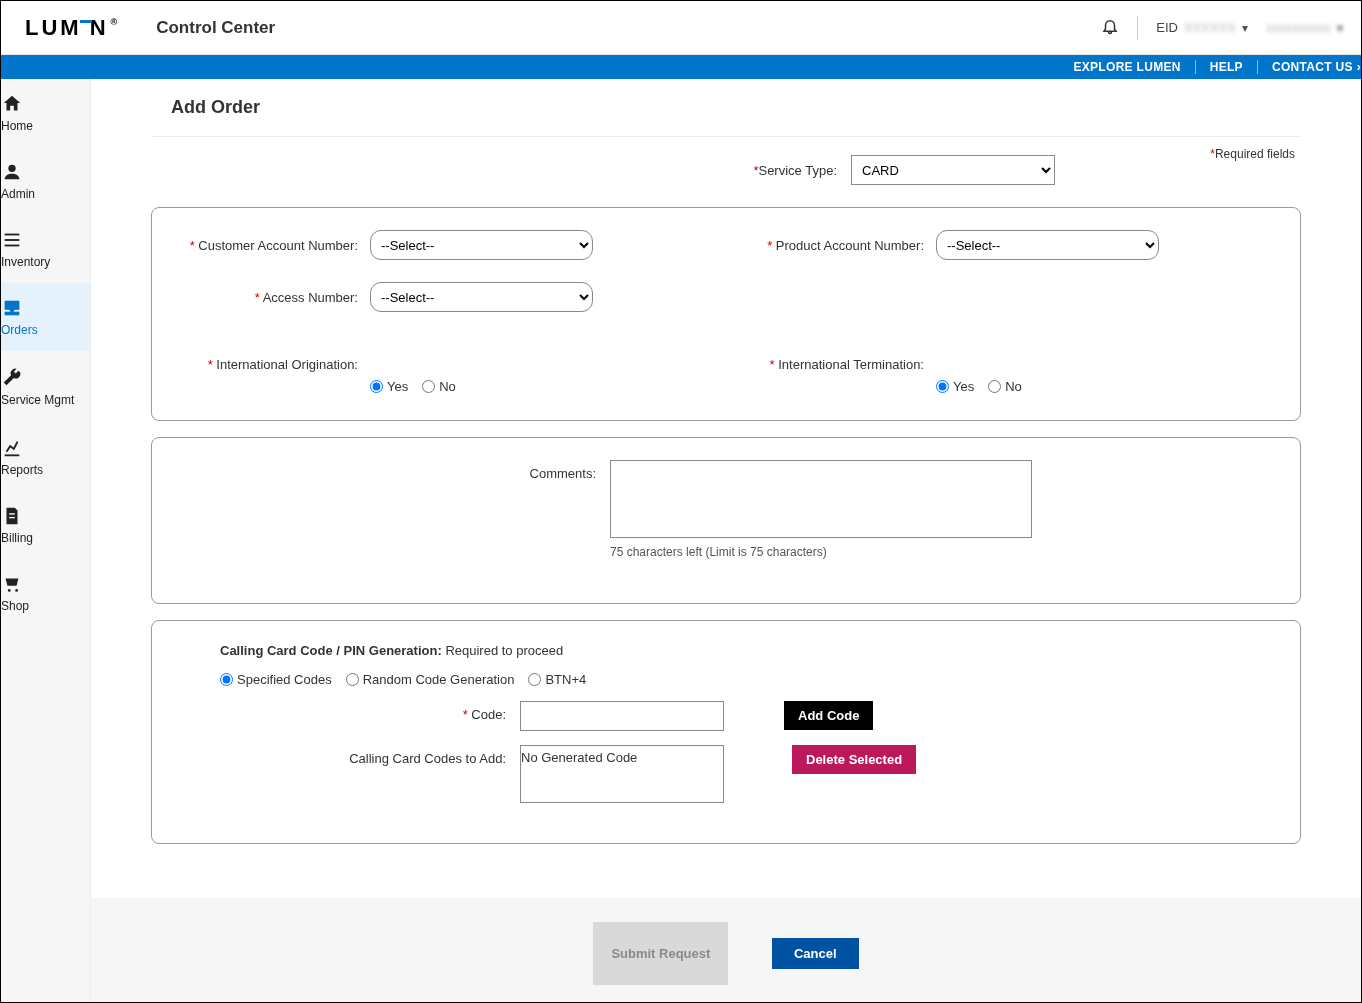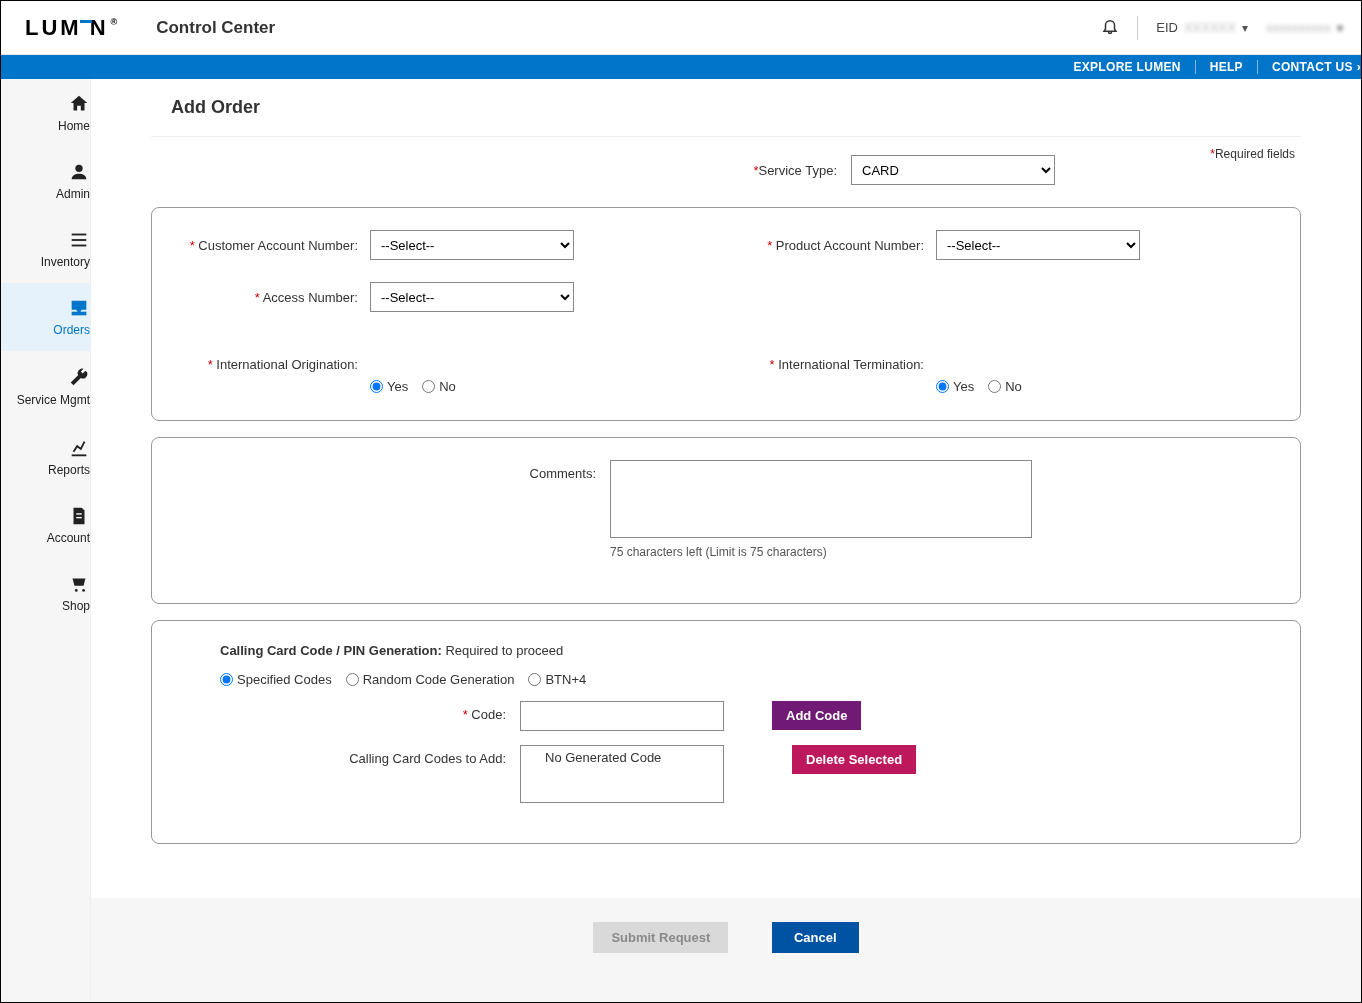--- a/index.html
+++ b/index.html
@@ -21,21 +21,21 @@
   .user { color: #bbb; filter: blur(2px); display: flex; align-items: center; gap: 6px; }
 
   
   .bluestrip { height: 24px; background: #0075c9; color: #fff; display: flex; align-items: center; justify-content: flex-end; font-size: 12px; font-weight: 700; letter-spacing: .3px; }
   .bluestrip a { color: #fff; text-decoration: none; padding: 0 14px; border-right: 1px solid rgba(255,255,255,.5); }
   .bluestrip a:last-child { border-right: none; padding-right: 0; }
   .bluestrip .chev-r { margin-left: 4px; }
 
   
   .sidebar { position: absolute; top: 78px; left: 0; bottom: 0; width: 90px; background: #f6f6f6; border-right: 1px solid #eee; }
-  .side-item { display: flex; flex-direction: column; align-items: flex-end; justify-content: center; height: 68px; font-size: 12px; color: #222; cursor: pointer; }
+  .side-item { display: flex; flex-direction: column; align-items: flex-start; justify-content: center; height: 68px; font-size: 12px; color: #222; cursor: pointer; }
   .side-item.active { background: #e5f2fb; color: #0075c9; }
   .side-item .icon { width: 22px; height: 22px; margin-bottom: 4px; }
   .side-item.tall { height: 72px; }
 
   
   .main { position: absolute; top: 78px; left: 90px; right: 0; bottom: 0; overflow: auto; padding: 0; }
   .page-title { font-size: 18px; font-weight: 600; padding: 18px 0 18px 80px; }
   .hr { height: 1px; background: #eee; margin: 0 60px 0 60px; }
 
   .content { padding: 0 60px 20px 60px; }
@@ -45,46 +45,46 @@
   .req-star { color: #c00; }
   select, input[type=text], textarea { border: 1px solid #888; font-size: 13px; padding: 4px 6px; background: #fff; font-family: inherit; }
   .svc-select { width: 204px; height: 30px; margin-left: 14px; }
   .required-note { position: absolute; right: 6px; top: 10px; font-size: 12px; color: #333; }
 
   .panel { border: 1px solid #999; border-radius: 8px; padding: 22px 28px 26px 28px; margin-bottom: 16px; }
   .form-grid { display: grid; grid-template-columns: 1fr 1fr; column-gap: 40px; row-gap: 22px; }
   .form-row { display: flex; align-items: center; }
   .fl { width: 190px; text-align: right; font-size: 13px; padding-right: 12px; }
   .fc { flex: 1; }
-  .sel-200 { width: 204px; height: 30px; }
+  .sel-200 { width: 223px; height: 30px; border-radius: 11px; }
 
   .radio-group { display: flex; align-items: center; gap: 14px; }
   .radio-group label { display: flex; align-items: center; gap: 4px; font-size: 13px; margin-top: 45px; }
 
   .panel2-row { display: flex; align-items: flex-start; margin-bottom: 18px; }
   .panel2-label { width: 430px; text-align: right; padding-right: 14px; font-size: 13px; padding-top: 6px; }
   .txt-200 { width: 204px; height: 30px; }
   .comments { width: 422px; height: 78px; resize: none; }
   .hint { font-size: 12px; color: #555; margin-top: 4px; }
 
   .panel3-title { font-weight: 700; font-size: 13px; display: inline; }
   .panel3-sub { font-size: 13px; color: #333; }
   .codegen-radios { display: flex; align-items: center; gap: 14px; margin: 14px 0 14px 0; }
   .codegen-radios label { display: flex; align-items: center; gap: 4px; font-size: 13px; }
 
   .code-row { display: flex; align-items: flex-start; margin-bottom: 14px; }
   .code-label { width: 340px; text-align: right; padding-right: 14px; font-size: 13px; padding-top: 6px; }
   .code-input { width: 204px; height: 30px; }
   .btn { font-size: 13px; font-weight: 600; padding: 7px 14px; border: none; cursor: pointer; color: #fff; }
-  .btn.add { background: #701a75; margin-left: 48px; }
+  .btn.add { background: #000000; margin-left: 60px; }
   .btn.delete { background: #be185d; margin-left: 68px; }
-  .codes-list { width: 204px; height: 58px; border: 1px solid #888; padding: 4px 24px; font-size: 13px; color: #333; overflow-y: scroll; background: #fff; }
+  .codes-list { width: 204px; height: 58px; border: 1px solid #888; padding: 4px 0; font-size: 13px; color: #333; overflow-y: scroll; background: #fff; }
 
   .footer-bar { background: #f6f6f6; padding: 24px 0 50px 0; text-align: center; margin-top: 18px; }
-  .btn.submit { background: #d9d9d9; color: #8a8a8a; cursor: not-allowed; padding: 8px 18px; }
+  .btn.submit { background: #d9d9d9; color: #8a8a8a; cursor: not-allowed; padding: 24px 18px; }
   .btn.cancel { background: #0052a3; padding: 8px 22px; margin-left: 40px; }
 </style>
 </head>
 <body>
 
 <div class="app">
 
   <div class="topbar">
     <span class="logo">
       LUM<span class="bar"></span>N<span class="reg">®</span>
@@ -159,21 +159,21 @@
           <path d="M6 16l4-6 4 3 4-8"></path>
         </svg>
       <span>Reports</span>
     </div>
     <div class="side-item">
       <svg class="icon" viewBox="0 0 24 24" fill="#222">
           <path d="M6 3h9l3 3v15H6z"></path>
           <rect x="9" y="9" width="6" height="1.5" fill="#fff"></rect>
           <rect x="9" y="13" width="6" height="1.5" fill="#fff"></rect>
         </svg>
-      <span>Account</span>
+      <span>Billing</span>
     </div>
     <div class="side-item">
       <svg class="icon" viewBox="0 0 24 24" fill="#222">
           <path d="M5 6h14l-2 8H7z"></path>
           <circle cx="9" cy="19" r="1.5"></circle>
           <circle cx="17" cy="19" r="1.5"></circle>
         </svg>
       <span>Shop</span>
     </div>
   </div>

